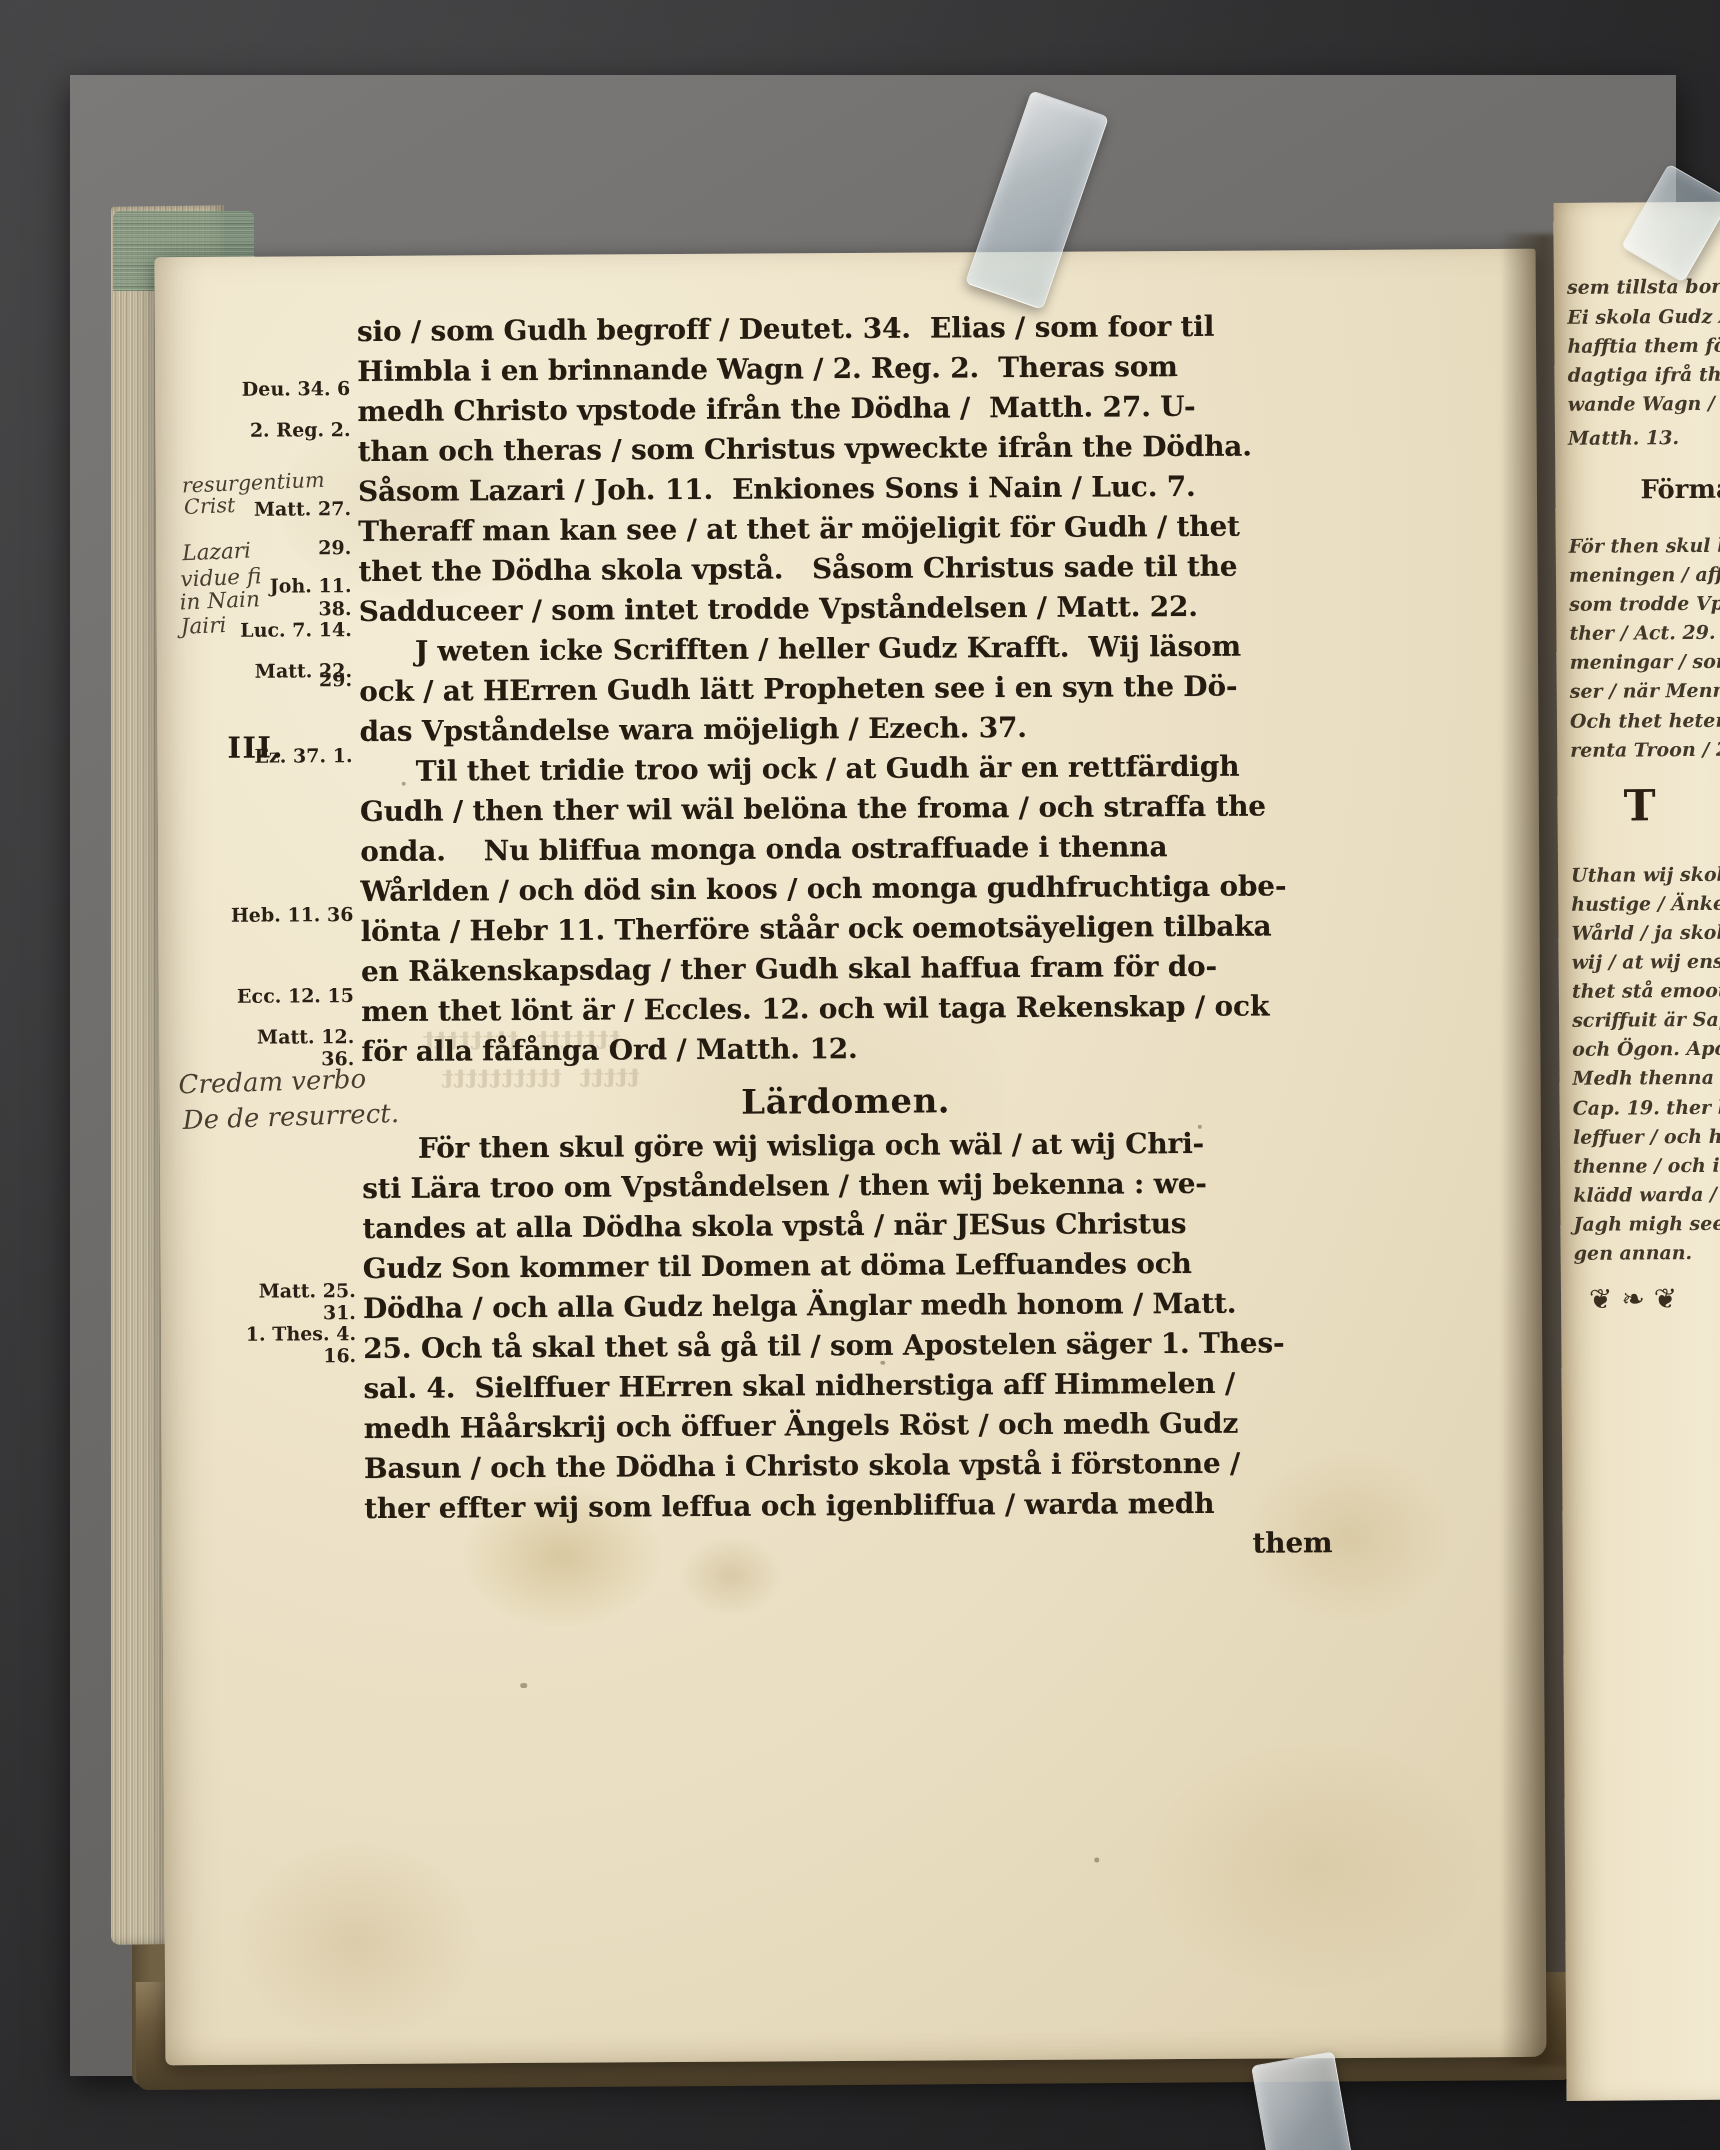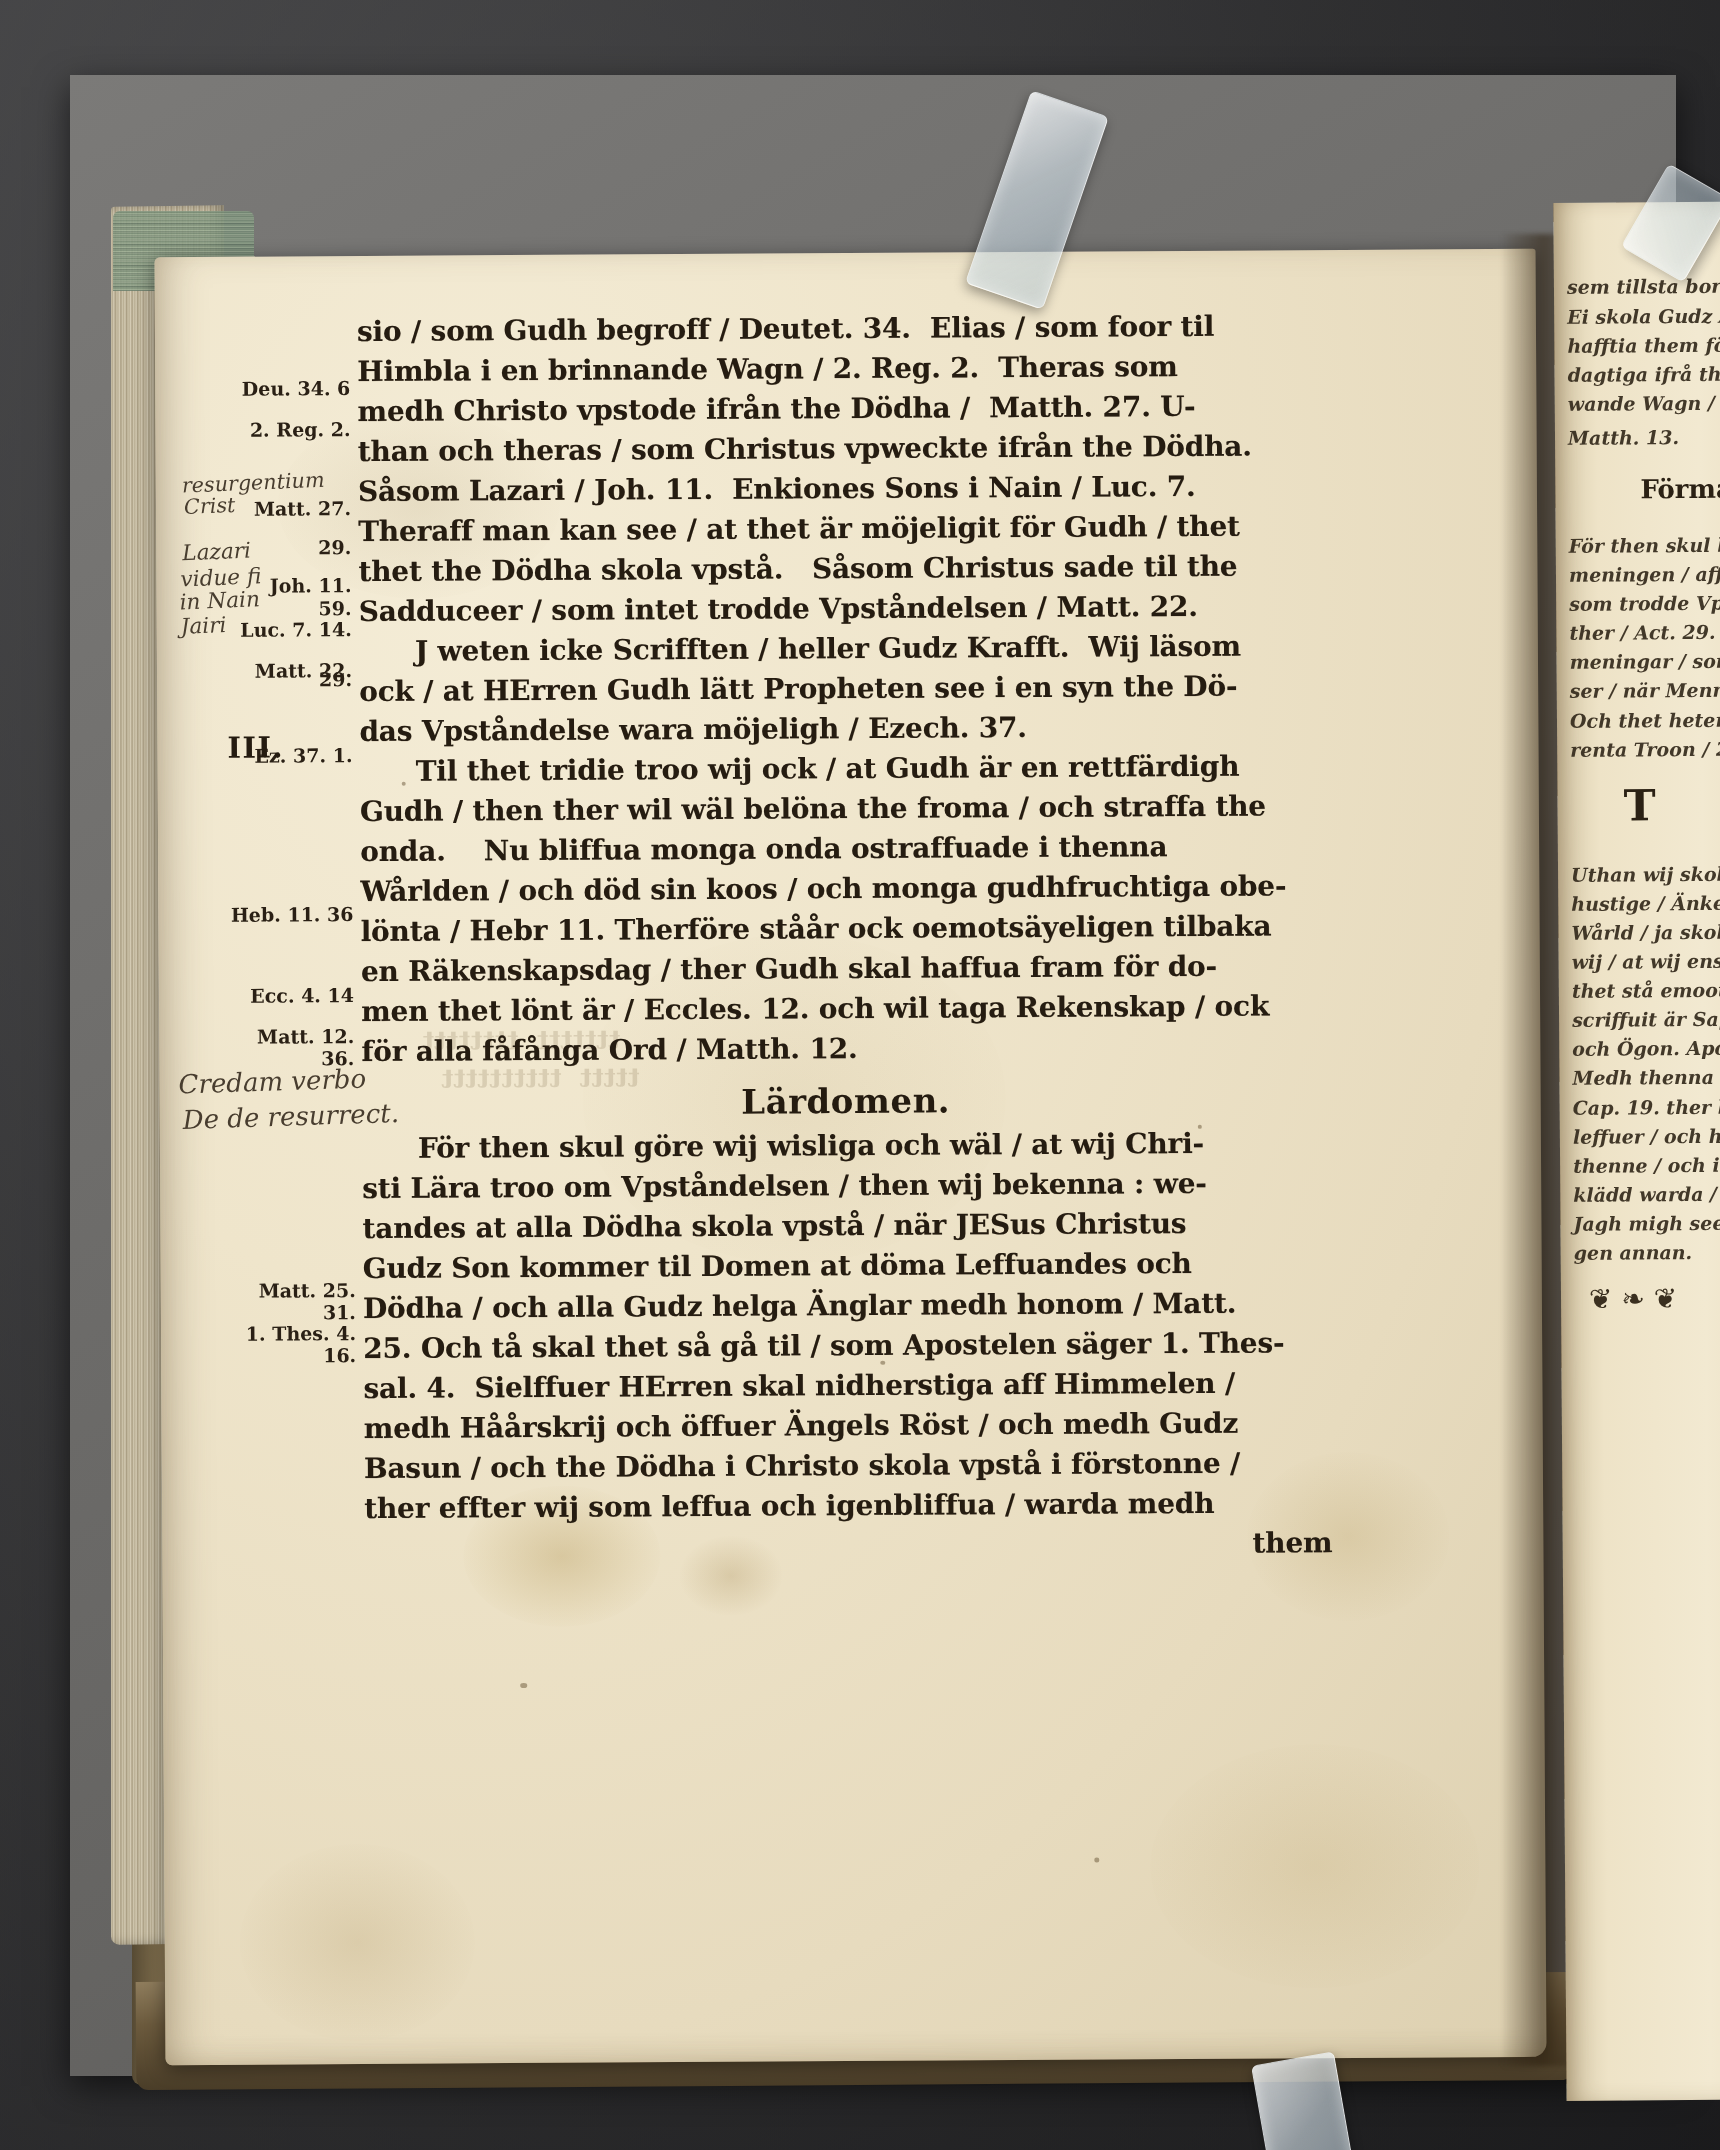--- a/index.html
+++ b/index.html
@@ -338,27 +338,27 @@
 
       <div class="showthrough" style="left:263px; top:770px;">ttttttt  tttttttt</div>
       <div class="showthrough" style="left:282px; top:808px;">ttttt  tttttttttt</div>
 
       <div id="margin-refs">
         <div class="ref blackletter" style="top:66px">Deu. 34. 6</div>
         <div class="ref blackletter" style="top:107px">2. Reg. 2.</div>
         <div class="ref blackletter" style="top:186px">Matt. 27.</div>
         <div class="ref blackletter" style="top:225px">29.</div>
         <div class="ref blackletter" style="top:263px">Joh. 11.</div>
-        <div class="ref blackletter" style="top:286px">59.</div>
+        <div class="ref blackletter" style="top:286px">38.</div>
         <div class="ref blackletter" style="top:307px">Luc. 7. 14.</div>
         <div class="ref blackletter" style="top:348px">Matt. 22.</div>
         <div class="ref blackletter" style="top:357px">29.</div>
         <div class="ref blackletter" style="top:433px">Ez. 37. 1.</div>
         <div class="ref blackletter" style="top:592px">Heb. 11. 36</div>
-        <div class="ref blackletter" style="top:673px">Ecc. 4. 14</div>
+        <div class="ref blackletter" style="top:673px">Ecc. 12. 15</div>
         <div class="ref blackletter" style="top:714px">Matt. 12.</div>
         <div class="ref blackletter" style="top:736px">36.</div>
         <div class="ref blackletter" style="top:968px">Matt. 25.</div>
         <div class="ref blackletter" style="top:990px">31.</div>
         <div class="ref blackletter" style="top:1011px">1. Thes. 4.</div>
         <div class="ref blackletter" style="top:1033px">16.</div>
       </div>
 
       <div class="section-number" style="top:474px">III.</div>
 

